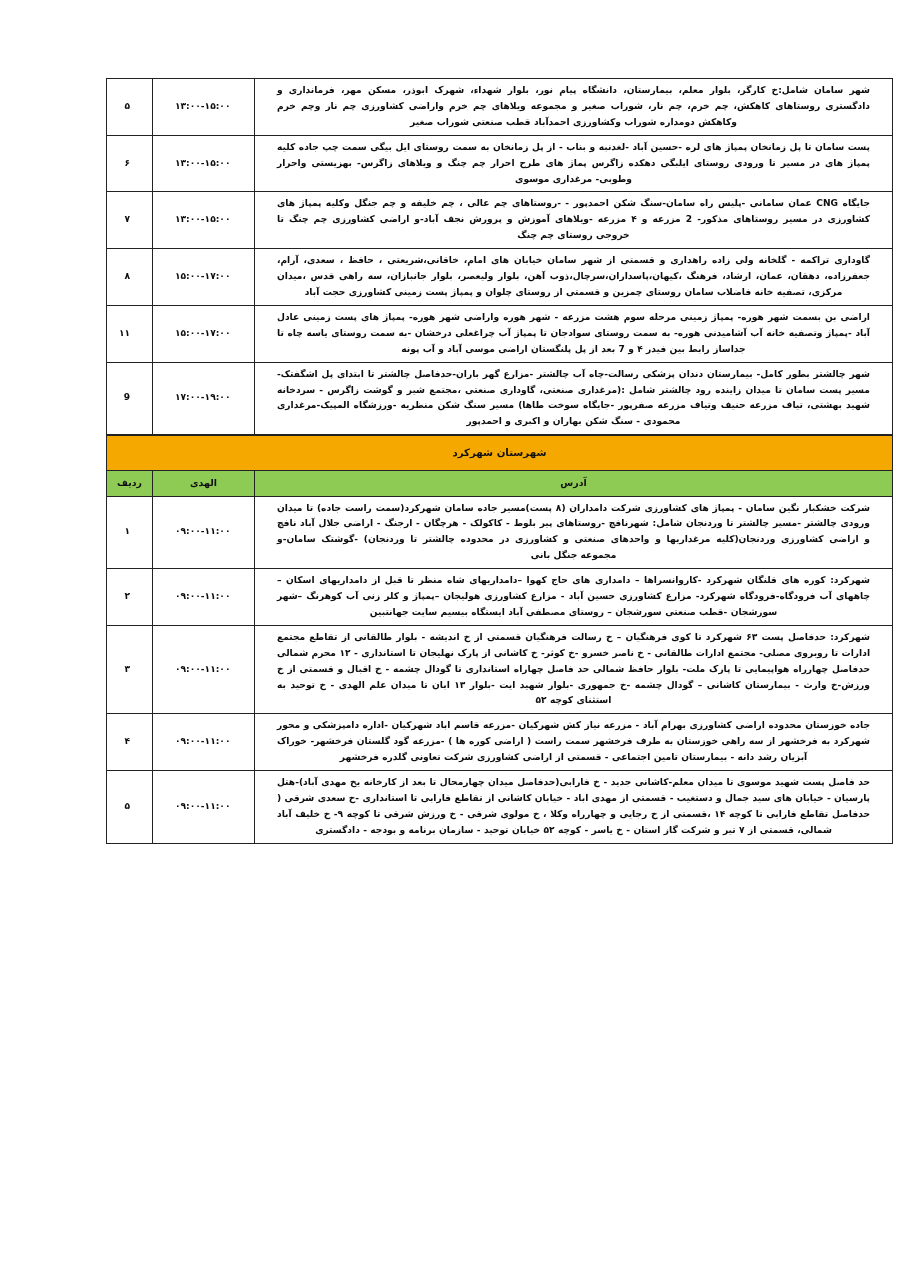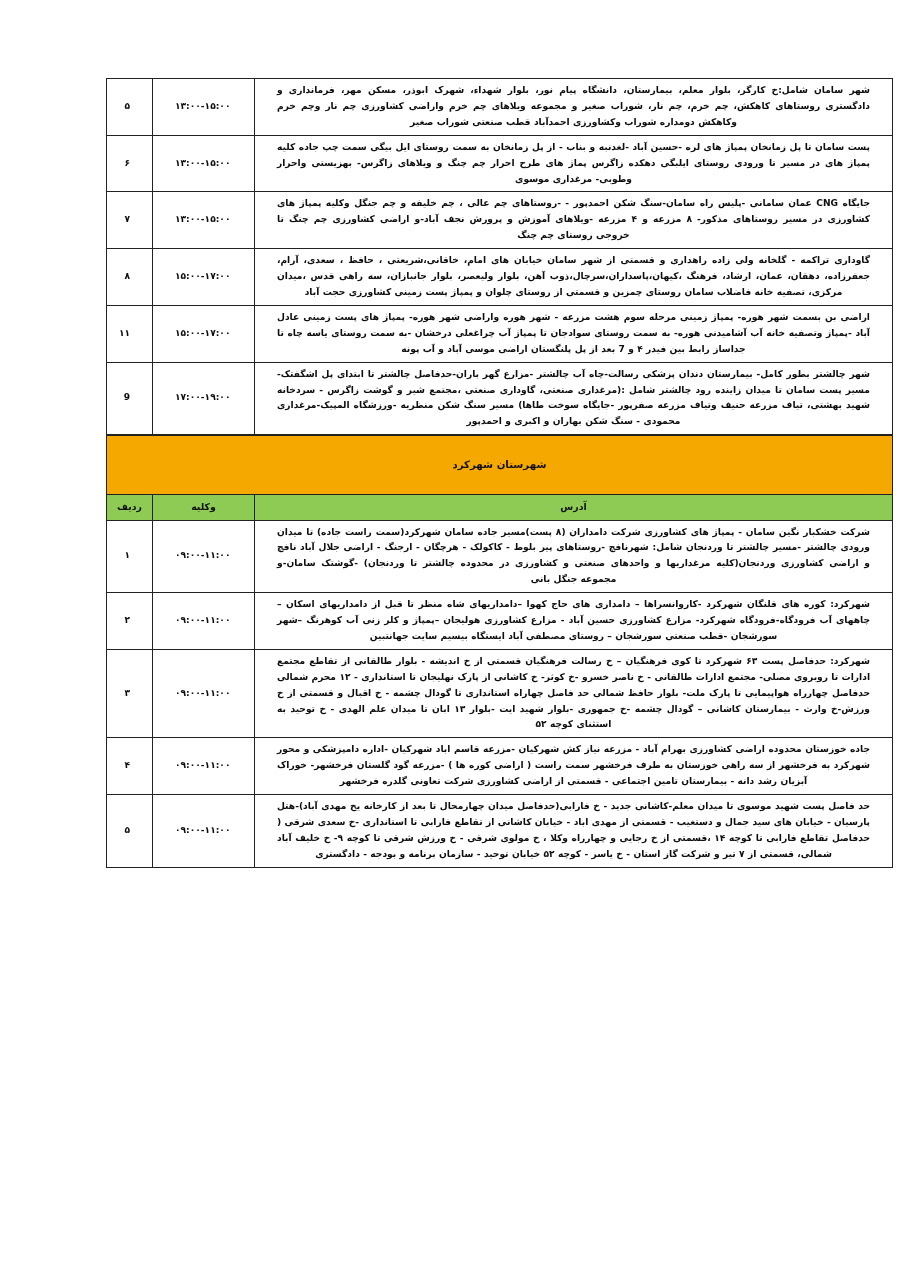--- a/index.html
+++ b/index.html
@@ -54,21 +54,21 @@
   td.idx{
     text-align:center;
     font-size:9.6px;
   }
 
   tr.region-band td{
     background:#F5A900;
     text-align:center;
     font-weight:700;
     font-size:10.2px;
-    padding:20px 0;
+    padding:8px 0;
     border:1px solid #222;
     color:#111;
   }
   tr.col-head th{
     background:#8DCB54;
     text-align:center;
     font-weight:700;
     font-size:9.4px;
     padding:4px 8px;
     color:#111;
@@ -91,21 +91,21 @@
         <td class="addr">شهر سامان شامل:خ کارگر، بلوار معلم، بیمارستان، دانشگاه پیام نور، بلوار شهداء، شهرک ابوذر، مسکن مهر، فرمانداری و دادگستری روستاهای کاهکش، چم خرم، چم نار، شوراب صغیر و مجموعه ویلاهای چم خرم واراضی کشاورزی چم نار وچم خرم وکاهکش دومداره شوراب وکشاورزی احمدآباد قطب صنعتی شوراب صغیر</td>
         <td class="time">۱۳:۰۰-۱۵:۰۰</td>
         <td class="idx">۵</td>
       </tr>
       <tr>
         <td class="addr">پست سامان تا پل زمانخان  پمپاژ های لره -حسین آباد -لغدنبه و بناب  - از پل زمانخان به سمت روستای  ایل بیگی سمت چپ جاده کلیه پمپاژ های در مسیر تا ورودی روستای ایلبگی دهکده زاگرس پماژ های طرح احرار چم چنگ و ویلاهای زاگرس- بهزیستی واحرار وطوبی- مرغداری موسوی</td>
         <td class="time">۱۳:۰۰-۱۵:۰۰</td>
         <td class="idx">۶</td>
       </tr>
       <tr>
-        <td class="addr">جایگاه CNG عمان سامانی -پلیس راه سامان-سنگ شکن احمدپور - -روستاهای  چم عالی ، چم خلیفه  و چم جنگل وکلیه پمپاژ های کشاورزی در مسیر روستاهای مذکور- ۸ مزرعه و ۴ مزرعه -ویلاهای آموزش و پرورش نجف آباد-و اراضی کشاورزی چم چنگ  تا خروجی روستای چم چنگ</td>
+        <td class="addr">جایگاه CNG عمان سامانی -پلیس راه سامان-سنگ شکن احمدپور - -روستاهای  چم عالی ، چم خلیفه  و چم جنگل وکلیه پمپاژ های کشاورزی در مسیر روستاهای مذکور- 2 مزرعه و ۴ مزرعه -ویلاهای آموزش و پرورش نجف آباد-و اراضی کشاورزی چم چنگ  تا خروجی روستای چم چنگ</td>
         <td class="time">۱۳:۰۰-۱۵:۰۰</td>
         <td class="idx">۷</td>
       </tr>
       <tr>
         <td class="addr">گاوداری تراکمه - گلخانه ولی زاده راهداری و قسمتی از شهر سامان خیابان های امام، خاقانی،شریعتی ، حافظ ، سعدی، آرام، جعفرزاده، دهقان، عمان، ارشاد، فرهنگ ،کیهان،پاسداران،سرچال،ذوب آهن، بلوار ولیعصر، بلوار جانبازان، سه راهی قدس ،میدان مرکزی،  تصفیه خانه فاضلاب سامان روستای چمزین و قسمتی از روستای چلوان و پمپاژ پست زمینی کشاورزی حجت آباد</td>
         <td class="time">۱۵:۰۰-۱۷:۰۰</td>
         <td class="idx">۸</td>
       </tr>
       <tr>
         <td class="addr">اراضی بن بسمت شهر هوره- پمپاژ زمینی مرحله سوم هشت مزرعه - شهر هوره واراضی شهر  هوره- پمپاژ های پست زمینی عادل آباد -پمپاژ وتصفیه خانه آب آشامیدنی هوره- به سمت روستای سوادجان تا پمپاژ آب چراغعلی درخشان -به سمت  روستای یاسه چاه تا جداساز رابط بین فیدر ۴ و 7 بعد از پل پلنگستان اراضی موسی آباد و آب پونه</td>
@@ -125,21 +125,21 @@
       <col class="c-addr">
       <col class="c-time">
       <col class="c-idx">
     </colgroup>
     <tbody>
       <tr class="region-band">
         <td colspan="3">شهرستان شهرکرد</td>
       </tr>
       <tr class="col-head">
         <th>آدرس</th>
-        <th>وکلیه</th>
+        <th>الهدی</th>
         <th>ردیف</th>
       </tr>
       <tr>
         <td class="addr">شرکت خشکبار نگین سامان - پمپاژ های کشاورزی شرکت دامداران (۸ پست)مسیر جاده سامان شهرکرد(سمت راست جاده) تا میدان ورودی چالشتر -مسیر چالشتر تا وردنجان شامل: شهرنافچ  -روستاهای پیر بلوط - کاکولک - هرچگان - ارجنگ - اراضی جلال آباد نافچ و اراضی کشاورزی وردنجان(کلیه مرغداریها و واحدهای صنعتی و کشاورزی در محدوده چالشتر تا وردنجان) -گوشتک سامان-و مجموعه جنگل بانی</td>
         <td class="time">۰۹:۰۰-۱۱:۰۰</td>
         <td class="idx">۱</td>
       </tr>
       <tr>
         <td class="addr">شهرکرد: کوره های قلنگان شهرکرد -کاروانسراها – دامداری های حاج کهوا –دامداریهای شاه منظر تا قبل از دامداریهای اسکان –چاههای آب فرودگاه-فرودگاه شهرکرد- مزارع کشاورزی حسین آباد - مزارع کشاورزی هولیجان –پمپاژ و کلر زنی آب کوهرنگ –شهر سورشجان -قطب صنعتی سورشجان – روستای مصطفی آباد ایستگاه بیسیم سایت جهانتبین</td>
         <td class="time">۰۹:۰۰-۱۱:۰۰</td>

